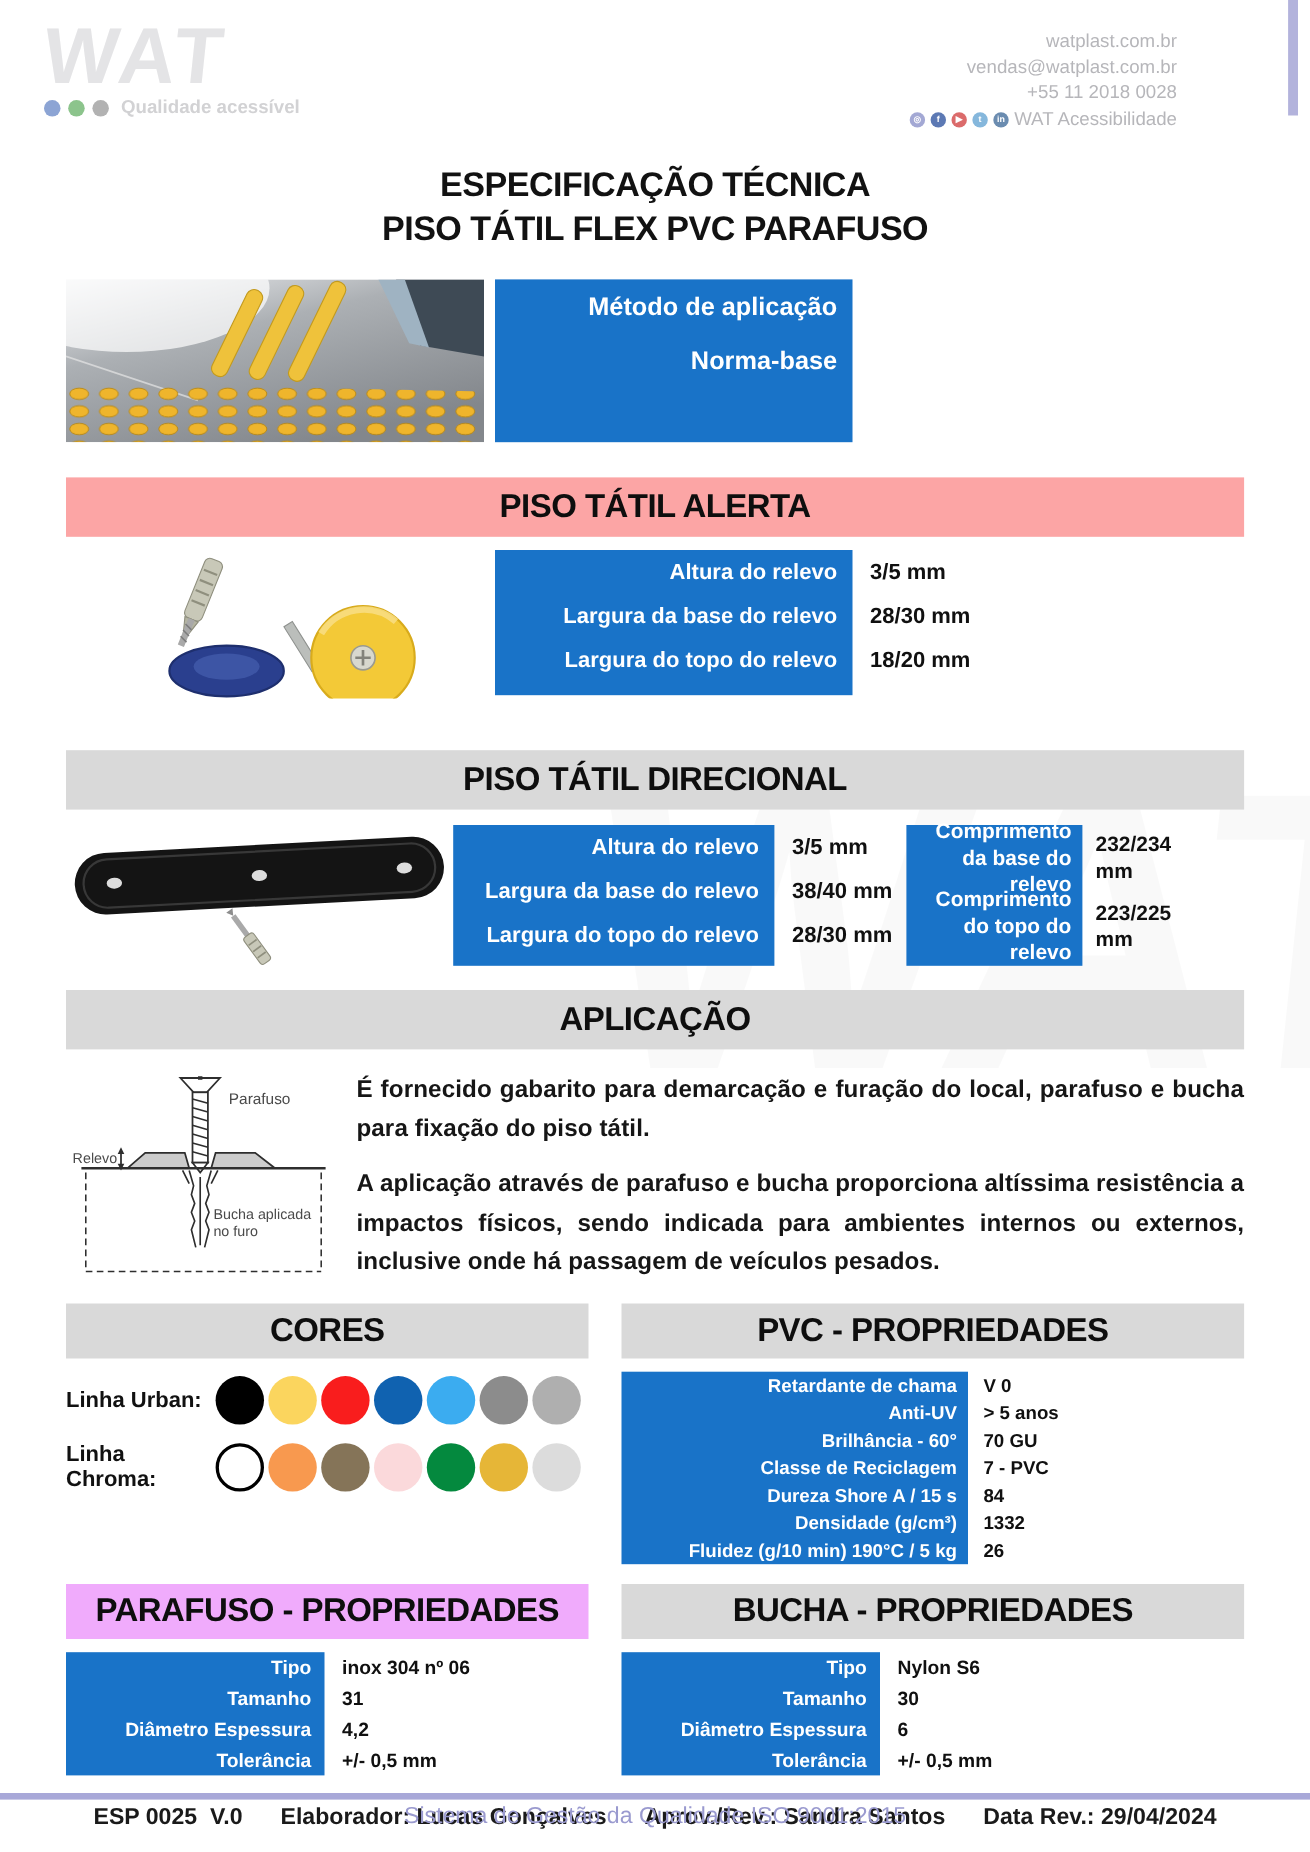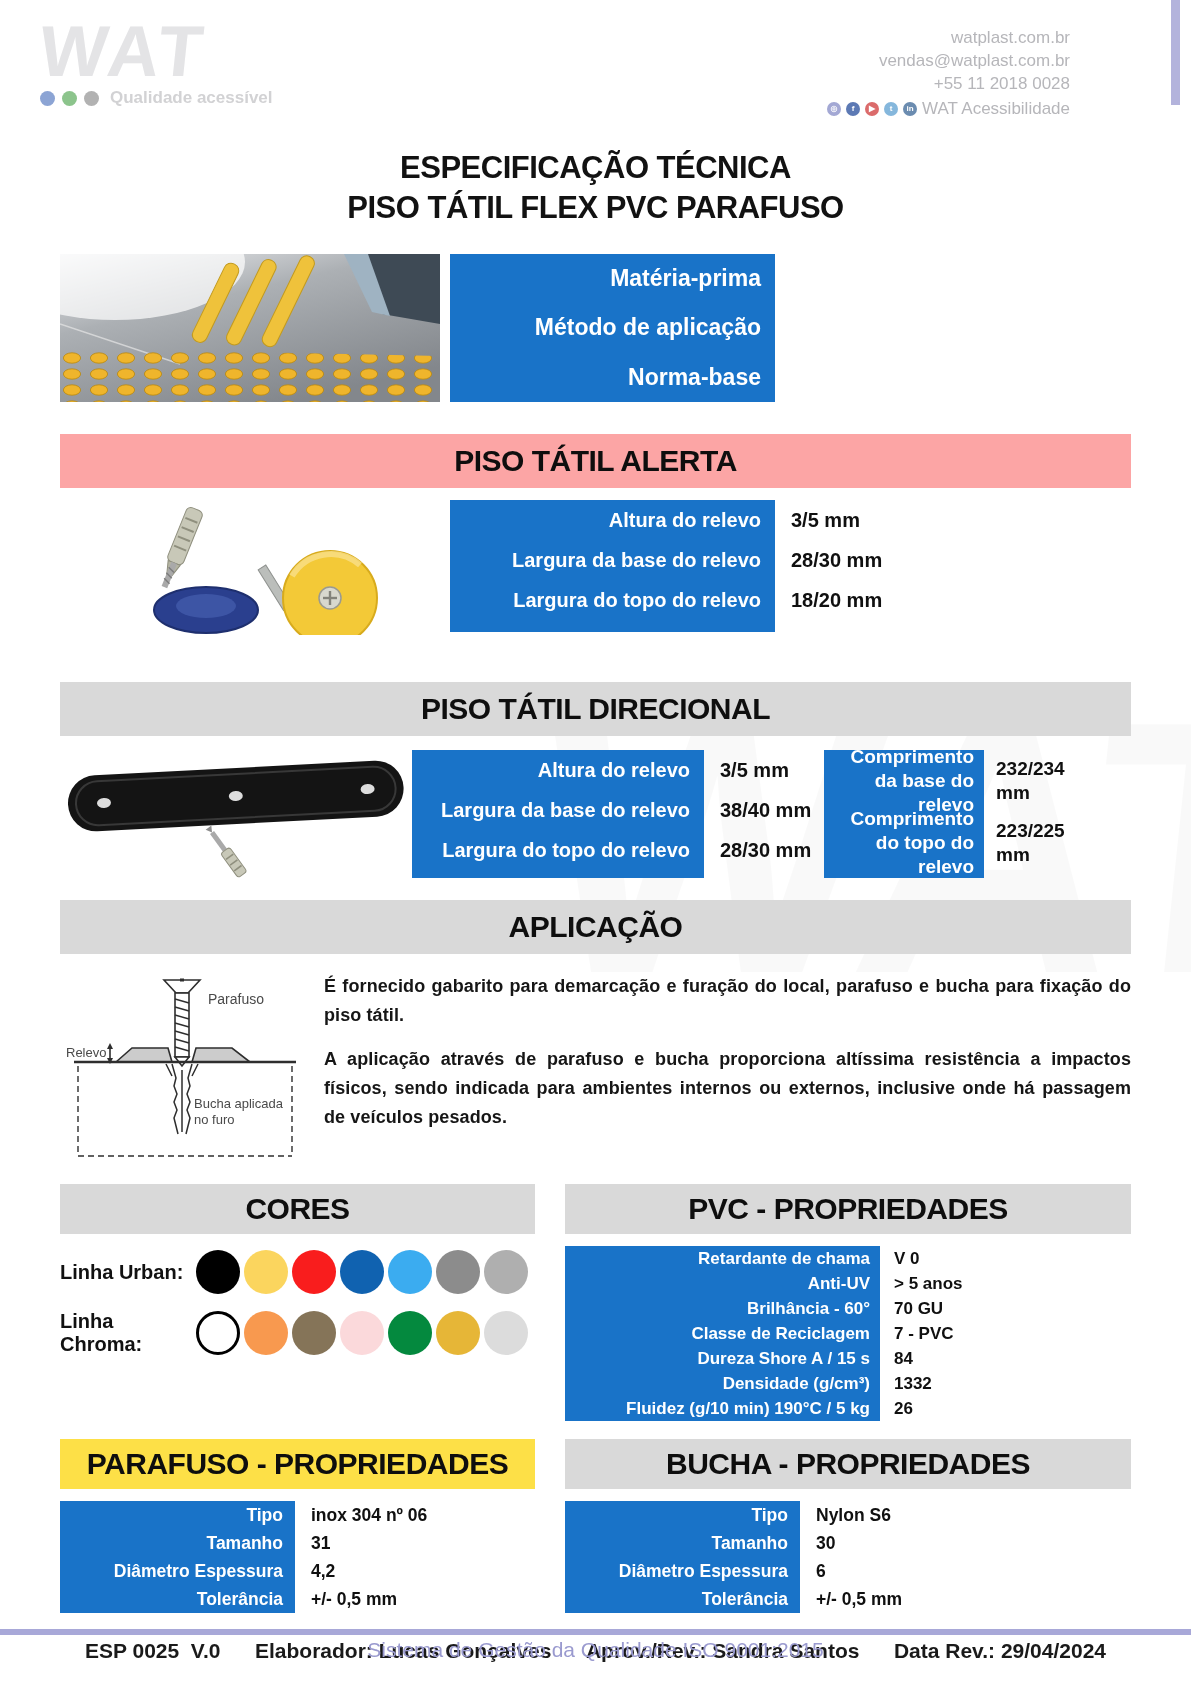--- a/index.html
+++ b/index.html
@@ -65,21 +65,21 @@
   .direcional-row .left-labels { width:292px; }
   .direcional-row .left-values { width:120px; }
   .direcional-row .right-labels { width:160px;padding-left:28px; }
   .direcional-row .right-labels .spec-row { padding-right:10px; }
   .direcional-row .right-values { width:95px; }
   .direcional-row .right-values .spec-row { padding-left:12px; }
 
   .aplicacao-row { display:flex; margin-top:12px; }
   .diagram-box { width:250px; flex:none; }
   .aplicacao-text { flex:1; padding-left:14px; padding-top:6px; }
-  .aplicacao-text p { font-size:18px; line-height:1.63; font-weight:bold; color:#161616;
+  .aplicacao-text p { font-size:22px; line-height:1.63; font-weight:bold; color:#161616;
                       text-align:justify; letter-spacing:0.1px; }
   .aplicacao-text p + p { margin-top:14px; }
 
   .two-col { display:flex; gap:30px; margin-top:14px; }
   .col-left { width:475px; flex:none; }
   .col-right { flex:1; }
   .two-col .bar { height:50px; }
 
   .dot-row { display:flex; align-items:center; margin-top:16px; }
   .dot-label { width:136px; font-size:20px; font-weight:bold; color:#111; flex:none; }
@@ -170,21 +170,20 @@
           <g fill="#EFC23B" stroke="#C29A1E" stroke-width="1">
             <rect x="148" y="6" width="15" height="86" rx="7" transform="rotate(26 156 49)"></rect>
             <rect x="184" y="2" width="15" height="93" rx="7" transform="rotate(26 192 48)"></rect>
             <rect x="221" y="-2" width="15" height="99" rx="7" transform="rotate(26 229 47)"></rect>
           </g>
           <polygon points="0,94 380,102 380,148 0,148" fill="url(#dotgrid)"></polygon>
         </svg>
       </div>
       <div class="spec spec--lg">
         <div class="spec-labels" style="background-color: rgb(25, 115, 200);">
-          <div class="spec-row">Matéria-prima</div>
           <div class="spec-row">Método de aplicação</div>
           <div class="spec-row">Norma-base</div>
         </div>
       </div>
     </div>
 
     <div class="bar" style="margin-top: 32px; background-color: #fca5a5;">PISO TÁTIL ALERTA</div>
 
     <div class="alerta-row">
       <div class="alerta-img">
@@ -373,21 +372,21 @@
             <div class="spec-row">84</div>
             <div class="spec-row">1332</div>
             <div class="spec-row">26</div>
           </div>
         </div>
       </div>
     </div>
 
     <div class="props-row">
       <div class="col-left">
-        <div class="bar" style="background-color: #fde047;">PARAFUSO - PROPRIEDADES</div>
+        <div class="bar" style="background-color: #f0abfc;">PARAFUSO - PROPRIEDADES</div>
         <div class="spec spec--xs props-table">
           <div class="spec-labels" style="background-color: rgb(25, 115, 200);">
             <div class="spec-row">Tipo</div>
             <div class="spec-row">Tamanho</div>
             <div class="spec-row">Diâmetro Espessura</div>
             <div class="spec-row">Tolerância</div>
           </div>
           <div class="spec-values">
             <div class="spec-row">inox 304 nº 06</div>
             <div class="spec-row">31</div>

